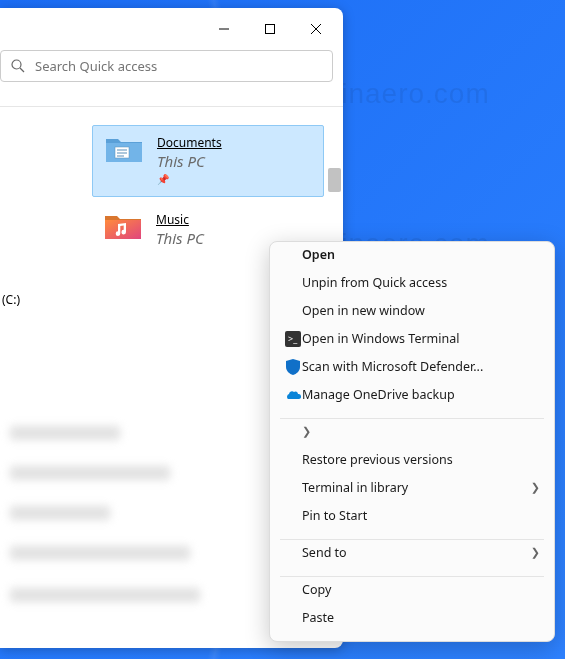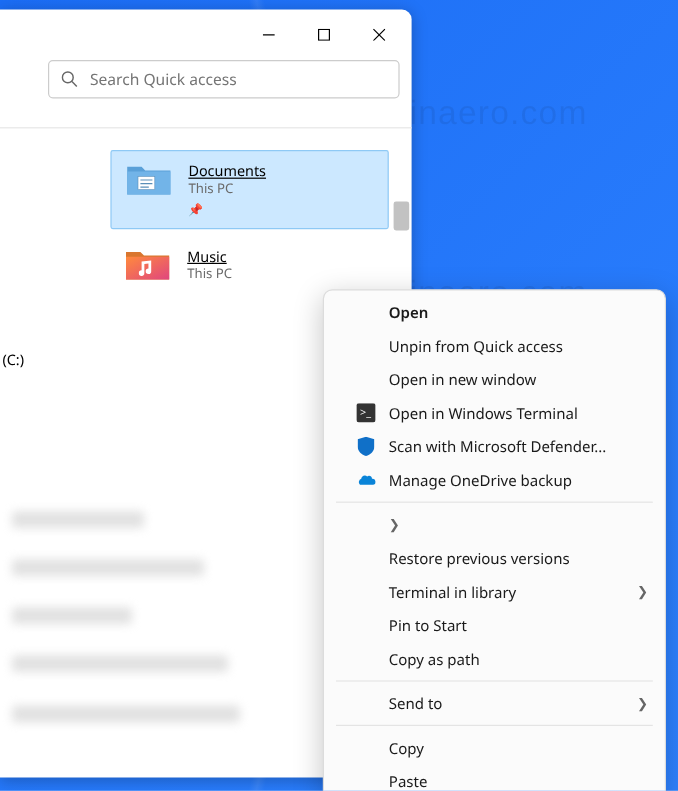--- a/index.html
+++ b/index.html
@@ -22,57 +22,57 @@
     background: #fff; border-radius: 0 8px 8px 0; box-shadow: 0 2px 12px rgba(0,0,0,0.25);
   }
   .titlebar {
     height: 42px; display: flex; justify-content: flex-end; align-items: center;
     padding-right: 4px;
   }
   .win-btn {
     width: 46px; height: 32px; display: flex; align-items: center; justify-content: center;
     color: #000;
   }
-  .search-row { padding: 0 10px 10px 0; margin-left: 40px; }
+  .search-row { padding: 0 10px 10px 0; }
   .search-box {
     height: 32px; border: 1px solid #ccc; border-radius: 4px; background: #fff;
     display: flex; align-items: center; padding: 0 10px; gap: 10px;
   }
   .search-box input {
     border: none; outline: none; font-size: 13px; flex: 1; color: #555;
   }
   .content-divider { border-top: 1px solid #e6e6e6; margin: 14px 0 0 0; }
   .folder-row {
     display: flex; align-items: flex-start; gap: 14px; padding: 8px 10px 8px 12px;
     margin-left: 92px; margin-top: 18px; width: 232px; border-radius: 2px;
   }
   .folder-row.selected {
     background: #cce8ff; border: 1px solid #8ec9f5;
   }
   .folder-icon { width: 38px; height: 30px; flex-shrink: 0; }
   .folder-text { font-size: 12px; line-height: 1.35; padding-top: 1px; }
   .folder-text .name { color: #000; text-decoration: underline; }
-  .folder-text .loc { color: #6b6b6b; font-size: 11px; }
+  .folder-text .loc { color: #6b6b6b; font-size: 15px; font-style: italic; }
   .pin { color: #6b6b6b; font-size: 10px; margin-top: 2px; display: inline-block; }
   .drive-label {
     position: absolute; left: 0; top: 283px; font-size: 12px; color: #000; padding-left: 2px;
   }
   .blur-block {
     position: absolute; left: 10px; width: 190px; height: 14px;
     background: #c9c9c9; border-radius: 3px; filter: blur(4px); opacity: 0.55;
   }
 
   .menu {
     position: absolute; left: 269px; top: 241px; width: 286px;
     background: #fbfbfb; border: 1px solid #dcdcdc; border-radius: 8px;
     box-shadow: 0 6px 24px rgba(0,0,0,0.22); padding: 4px 0;
   }
   .menu-item {
-    display: flex; align-items: center; height: 28px; font-size: 12.5px;
-    padding: 0 14px 0 26px; color: #1a1a1a; gap: 10px; position: relative;
+    display: flex; height: 28px; font-size: 12.5px;
+    padding: 0 14px 0 14px; color: #1a1a1a; position: relative;
   }
   .menu-item .mi-icon { width: 18px; height: 18px; display: flex; align-items: center; justify-content: center; flex-shrink: 0; }
   .menu-item .mi-text { flex: 1; }
   .menu-item .chev { color: #666; font-size: 11px; }
   .menu-sep { height: 1px; background: #e4e4e4; margin: 4px 10px; }
   .bold { font-weight: 600; }
 
   .scroll-track {
     position: absolute; right: 2px; top: 160px; width: 13px; height: 24px;
     background: #c2c2c2; border-radius: 2px;
@@ -221,24 +221,20 @@
   </div>
   <div class="menu-item">
     <span class="mi-icon"></span>
       <span class="mi-text">Terminal in library</span>
     <span class="chev">❯</span>
   </div>
   <div class="menu-item">
     <span class="mi-icon"></span>
       <span class="mi-text">Pin to Start</span>
   </div>
-  <div class="menu-item">
-    <span class="mi-icon"></span>
-      <span class="mi-text">Copy as path</span>
-  </div>
   <div class="menu-sep"></div>
   <div class="menu-item">
     <span class="mi-icon"></span>
       <span class="mi-text">Send to</span>
     <span class="chev">❯</span>
   </div>
   <div class="menu-sep"></div>
   <div class="menu-item">
     <span class="mi-icon"></span>
       <span class="mi-text">Copy</span>

